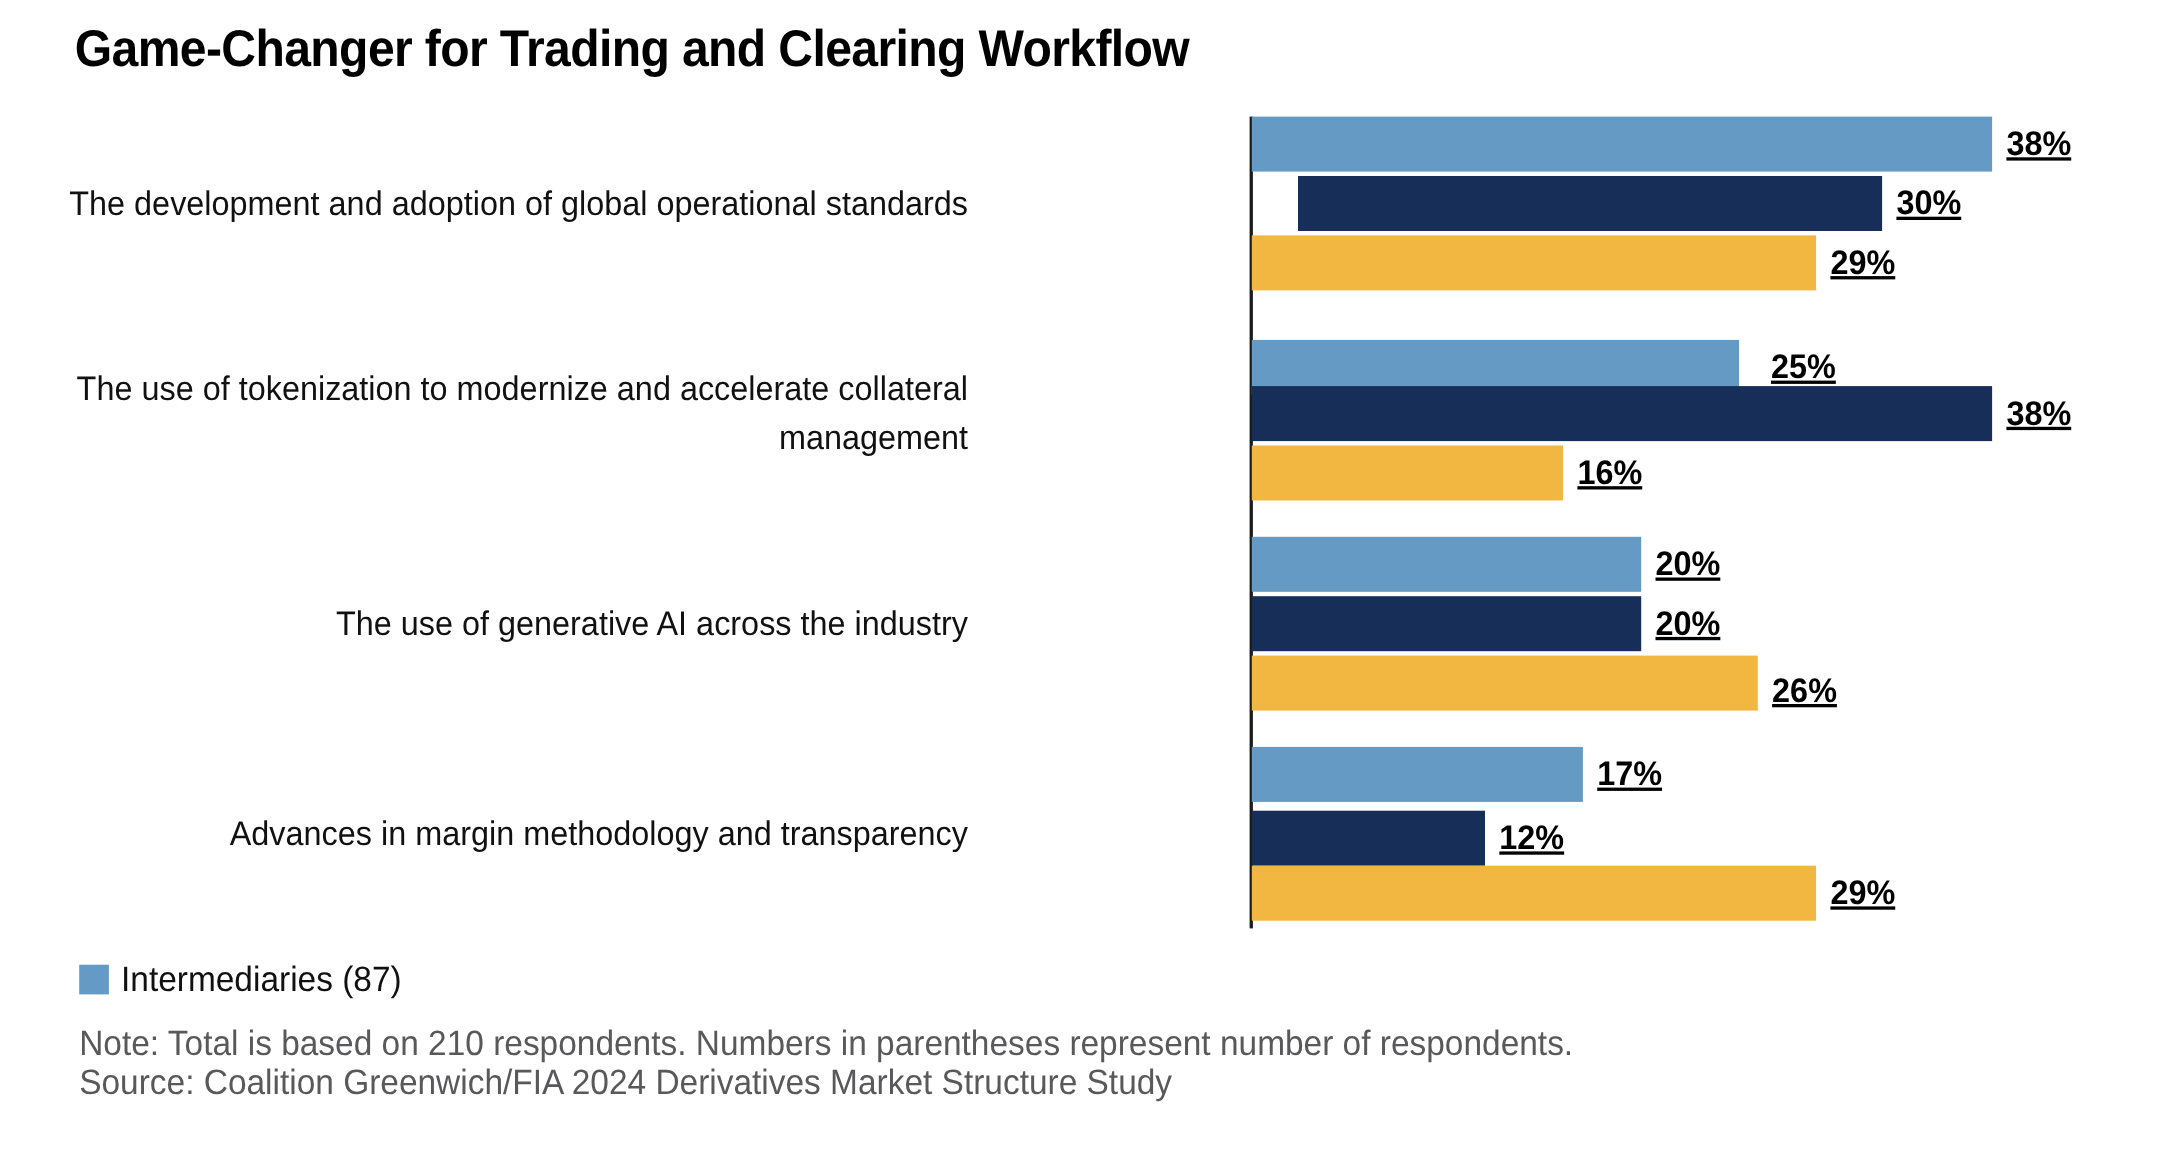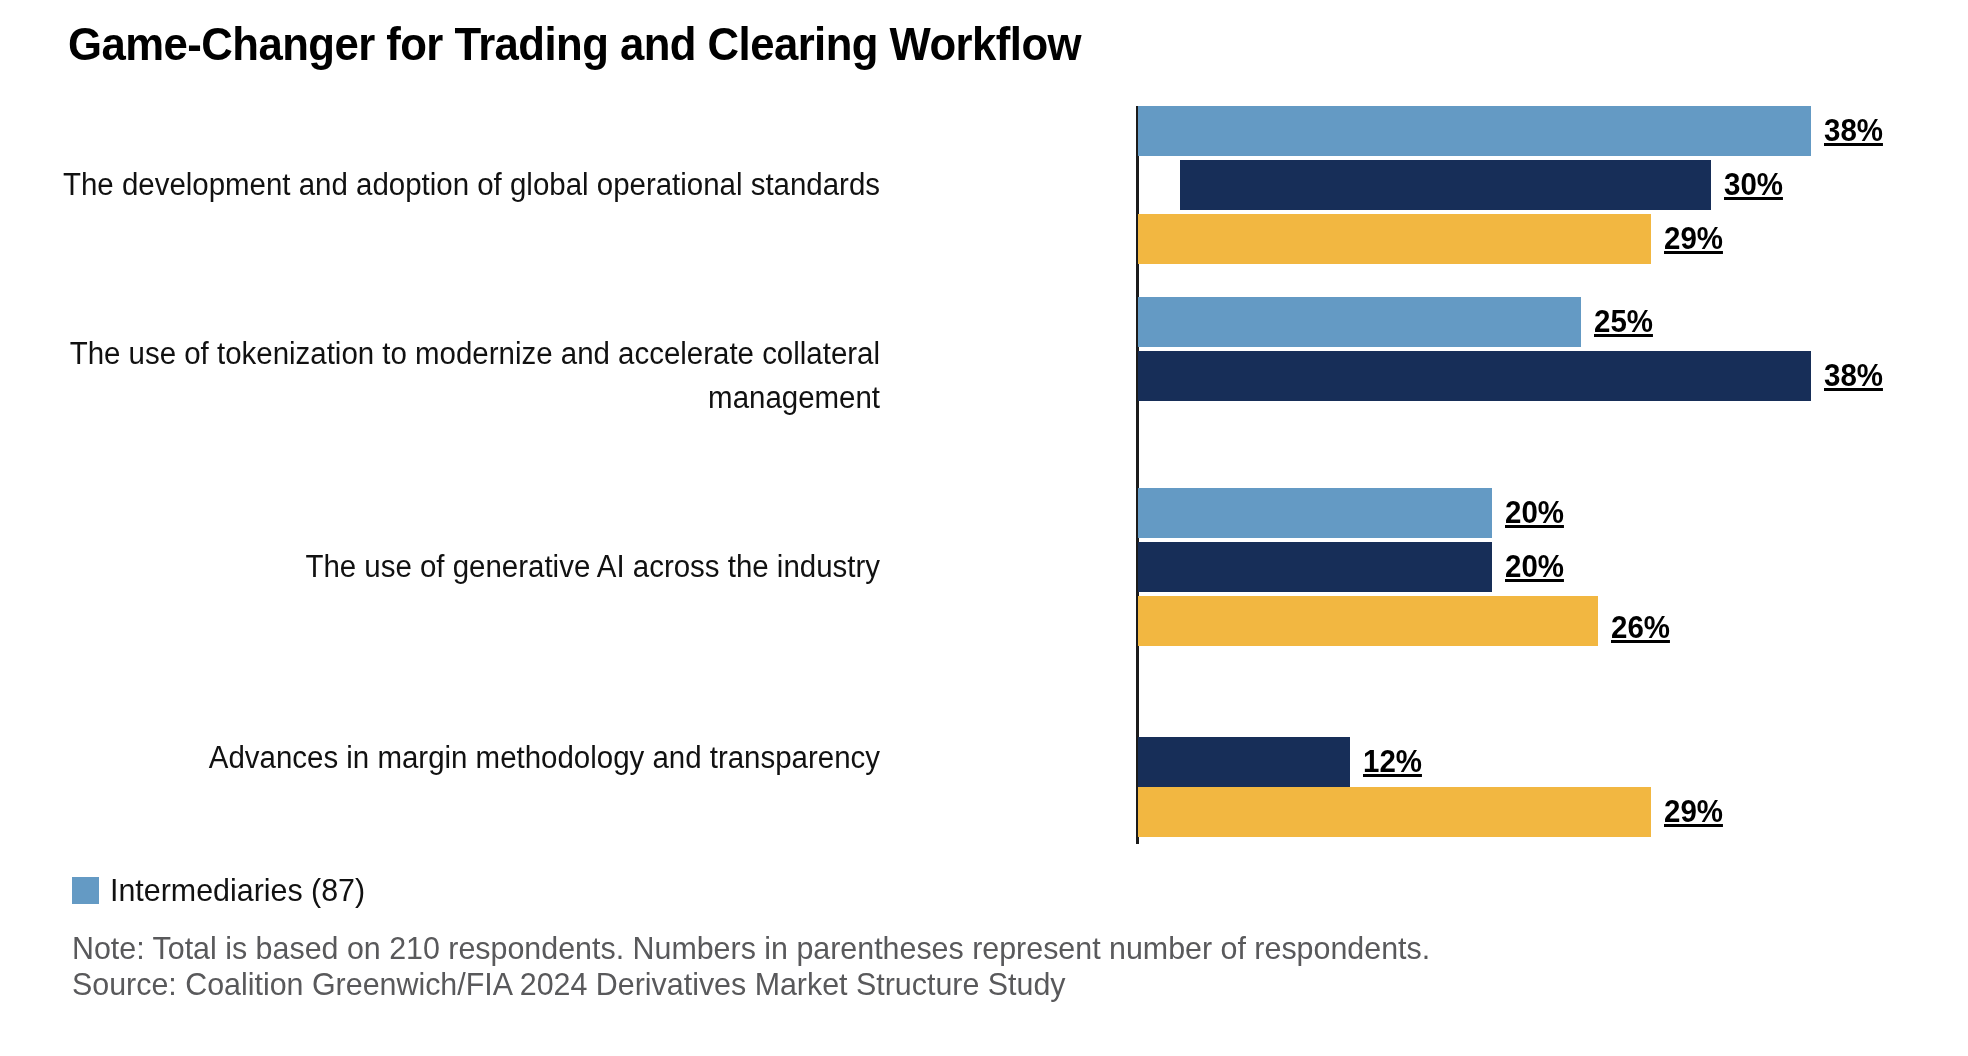--- a/index.html
+++ b/index.html
@@ -162,28 +162,32 @@
           <div class="bar-row" style="top: 108px;">
             <div class="bar" style="width: 513.3px; background: rgb(242, 183, 65);"></div>
             <span class="bar-value">29%</span>
           </div>
         </div>
         <div class="group" style="top: 197px; height: 158px;">
           <div class="cat-label" style="top: 35px;">
             <div>The use of tokenization to modernize and accelerate collateral</div>
             <div>management</div>
           </div>
-          <div class="bar-row" style="top: 0px;">
+          <div class="bar-row" style="top: 12px; gap: 16px;">
             <div class="bar" style="width: 442.5px; background: rgb(100, 154, 196);"></div>
             <span class="bar-value">25%</span>
           </div>
           <div class="bar-row" style="top: 54px;">
             <div class="bar" style="width: 672.6px; background: rgb(23, 46, 88);"></div>
             <span class="bar-value">38%</span>
           </div>
+          <div class="bar-row" style="top: 108px;">
+            <div class="bar" style="width: 283.2px; background: rgb(242, 183, 65);"></div>
+            <span class="bar-value">16%</span>
+          </div>
         </div>
         <div class="group" style="top: 388px; height: 158px;">
           <div class="cat-label" style="top: 57px;">
             <div>The use of generative AI across the industry</div>
           </div>
           <div class="bar-row" style="top: 0px;">
             <div class="bar" style="width: 354px; background: rgb(100, 154, 196);"></div>
             <span class="bar-value">20%</span>
           </div>
           <div class="bar-row" style="top: 54px;">
@@ -191,20 +195,24 @@
             <span class="bar-value">20%</span>
           </div>
           <div class="bar-row" style="top: 108px; align-items: flex-end;">
             <div class="bar" style="width: 460.2px; background: rgb(242, 183, 65);"></div>
             <span class="bar-value">26%</span>
           </div>
         </div>
         <div class="group" style="top: 579px; height: 158px;">
           <div class="cat-label" style="top: 57px;">
             <div>Advances in margin methodology and transparency</div>
+          </div>
+          <div class="bar-row" style="top: 0px;">
+            <div class="bar" style="width: 300.9px; background: rgb(100, 154, 196);"></div>
+            <span class="bar-value">17%</span>
           </div>
           <div class="bar-row" style="top: 58px; text-align: right;">
             <div class="bar" style="width: 212.4px; background: rgb(23, 46, 88);"></div>
             <span class="bar-value">12%</span>
           </div>
           <div class="bar-row" style="top: 108px;">
             <div class="bar" style="width: 513.3px; background: rgb(242, 183, 65);"></div>
             <span class="bar-value">29%</span>
           </div>
         </div>

